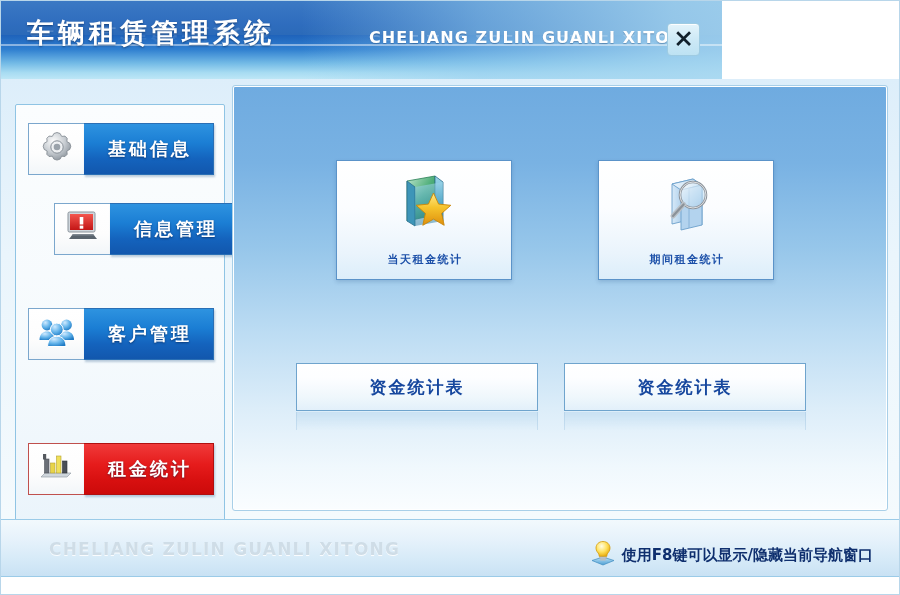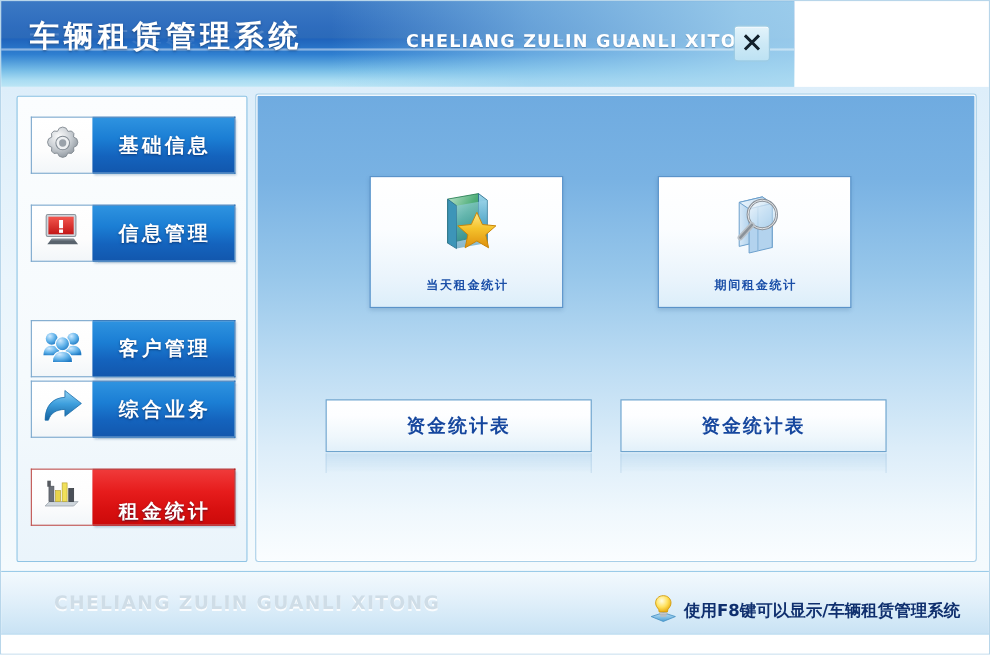--- a/index.html
+++ b/index.html
@@ -124,21 +124,21 @@
   .body-area {
     position: absolute;
     left: 0; top: 78px;
     width: 900px; height: 440px;
     background: linear-gradient(to bottom, #ddeefa 0%, #eaf5fc 40%, #f4fafd 100%);
   }
 
   
   .sidebar {
     position: absolute;
-    left: 14px; top: 8px;
+    left: 14px; top: 25px;
     width: 210px; height: 424px;
     background: linear-gradient(to bottom, #fbfdfe 0%, #f5fafd 60%, #eaf4fb 100%);
     border: 1px solid #8fc4e4;
     border-radius: 2px;
   }
   .nav-item {
     position: absolute;
     left: 12px;
     width: 186px; height: 52px;
     cursor: pointer;
@@ -160,21 +160,20 @@
     border-left: none;
     display: flex; align-items: center; justify-content: center;
     box-shadow: 1px 2px 2px rgba(40,90,140,0.30);
   }
   .nav-item.blue .nav-label-box {
     background: linear-gradient(to bottom, #2e93e0 0%, #1b7ed4 38%, #1463bd 70%, #1257ad 100%);
   }
   .nav-item.red .nav-label-box {
     background: linear-gradient(to bottom, #f03a3a 0%, #e61c1c 40%, #d81010 72%, #cc0a0a 100%);
     border-color: #b01010;
-    align-items: flex-end;
   }
   .nav-item.red .nav-icon-box { border-color: #c0504d; }
   .nav-label {
     font-size: 18px;
     font-weight: bold;
     color: #ffffff;
     letter-spacing: 3px;
     text-shadow: 0 1px 2px rgba(0,20,60,0.55);
     white-space: nowrap;
     padding-left: 3px;
@@ -323,21 +322,21 @@
               <circle cx="18" cy="18" r="6.2" fill="#eef0f2" stroke="#868e96" stroke-width="1"></circle>
               <circle cx="18" cy="18" r="3.3" fill="#9aa2aa"></circle>
             </svg>
           </span>
         </div>
         <div class="nav-label-box">
           <span class="nav-label">基础信息</span>
         </div>
       </div>
 
-      <div class="nav-item blue" style="top:98px;">
+      <div class="nav-item blue" style="top:98px;margin-left:26px;">
         <div class="nav-icon-box">
           <span>
             <svg width="38" height="36" viewBox="0 0 38 36">
               <defs>
                   <linearGradient id="gRedScr" x1="0" y1="0" x2="0" y2="1">
                 <stop offset="0%" stop-color="#f3564e"></stop>
                     <stop offset="100%" stop-color="#c31616"></stop>
               </linearGradient>
                 </defs>
               <rect x="4" y="3" width="27" height="20" rx="1.5" fill="#cfd6dc" stroke="#8b949c" stroke-width="1"></rect>
@@ -372,39 +371,20 @@
               <circle cx="18.8" cy="14.5" r="6.4" fill="url(#gBlu)" stroke="#ffffff" stroke-width="1"></circle>
               <path d="M9.6 31.5 c0 -7 4.1 -10.2 9.2 -10.2 c5.1 0 9.2 3.2 9.2 10.2 z" fill="url(#gBlu)" stroke="#ffffff" stroke-width="1"></path>
             </svg>
           </span>
         </div>
         <div class="nav-label-box">
           <span class="nav-label">客户管理</span>
         </div>
       </div>
 
-      <div class="nav-item blue" style="top:258px;">
-        <div class="nav-icon-box">
-          <span>
-            <svg width="40" height="34" viewBox="0 0 40 34">
-              <defs>
-                  <linearGradient id="gArw" x1="0" y1="0" x2="0" y2="1">
-                <stop offset="0%" stop-color="#8fd2f4"></stop>
-                    <stop offset="45%" stop-color="#3e9fdd"></stop>
-                    <stop offset="100%" stop-color="#14619f"></stop>
-              </linearGradient>
-                </defs>
-              <path fill="url(#gArw)" stroke="#1a6ba8" stroke-width="0.7" d="M4 29 C4 15 12 8.5 22 8.2 L22 2 L37 13.8 L22 25.5 L22 19.2 C14 19.4 9.2 22.5 7 29 Z"></path>
-            </svg>
-          </span>
-        </div>
-        <div class="nav-label-box">
-          <span class="nav-label">综合业务</span>
-        </div>
-      </div>
 
       <div class="nav-item red" style="top:338px;">
         <div class="nav-icon-box">
           <span>
             <svg width="40" height="34" viewBox="0 0 40 34">
               <path d="M4 27 l4 -4 h26 l-4 4 z" fill="#cfd6dc" stroke="#99a2aa" stroke-width="0.7"></path>
               <rect x="7.5" y="9" width="4.5" height="14" fill="#6b7078" stroke="#4d5259" stroke-width="0.6"></rect>
               <rect x="13.5" y="13" width="4.5" height="10" fill="#e8d44a" stroke="#b5a22f" stroke-width="0.6"></rect>
               <rect x="19.5" y="6" width="4.5" height="17" fill="#f0e05a" stroke="#b5a22f" stroke-width="0.6"></rect>
               <rect x="25.5" y="11" width="4.5" height="12" fill="#4a4f57" stroke="#2e3238" stroke-width="0.6"></rect>
@@ -516,19 +496,19 @@
               <stop offset="0%" stop-color="#bfe3f7"></stop>
                 <stop offset="100%" stop-color="#4e9fd4"></stop>
             </linearGradient>
           </defs>
           <path d="M15 19 L26 22.5 L15 27 L4 22.5 Z" fill="url(#gDia)" stroke="#3f8cc0" stroke-width="0.7"></path>
           <path d="M15 3.5 c-4.3 0 -7 3 -7 6.6 c0 2.8 1.8 4.4 2.8 5.9 l0.5 2.4 h7.4 l0.5 -2.4 c1 -1.5 2.8 -3.1 2.8 -5.9 c0 -3.6 -2.7 -6.6 -7 -6.6 z" fill="url(#gBulb)" stroke="#d39b0a" stroke-width="0.8"></path>
           <rect x="11.6" y="19" width="6.8" height="1.8" rx="0.7" fill="#c9ccd1" stroke="#9aa0a6" stroke-width="0.5"></rect>
           <rect x="12.2" y="21" width="5.6" height="1.6" rx="0.7" fill="#b9bdc2"></rect>
         </svg>
       </span>
-      <span class="status-hint">使用F8键可以显示/车辆租赁管理系统</span>
+      <span class="status-hint">使用F8键可以显示/隐藏当前导航窗口</span>
     </div>
   </div>
 
   <div class="bottom-strip"></div>
 
 </div>
 
 </body></html>

